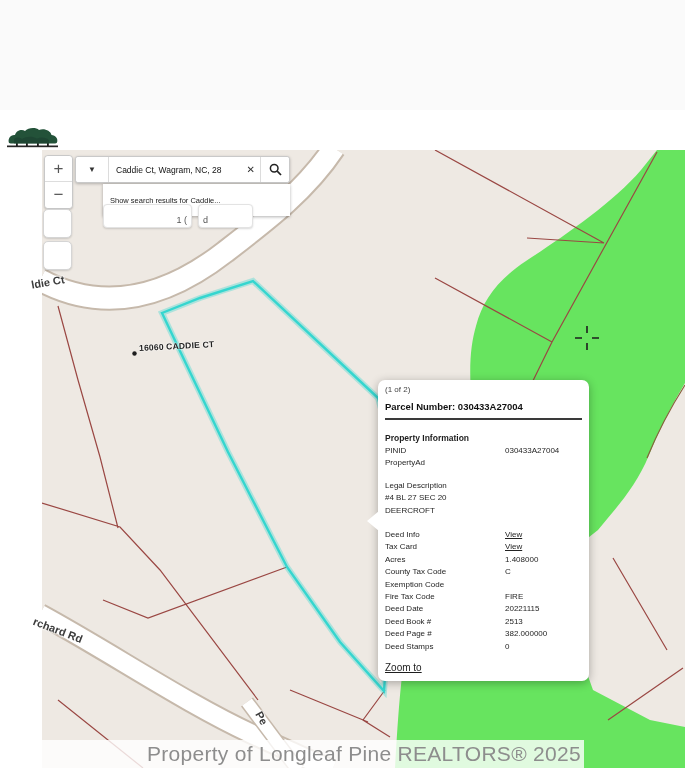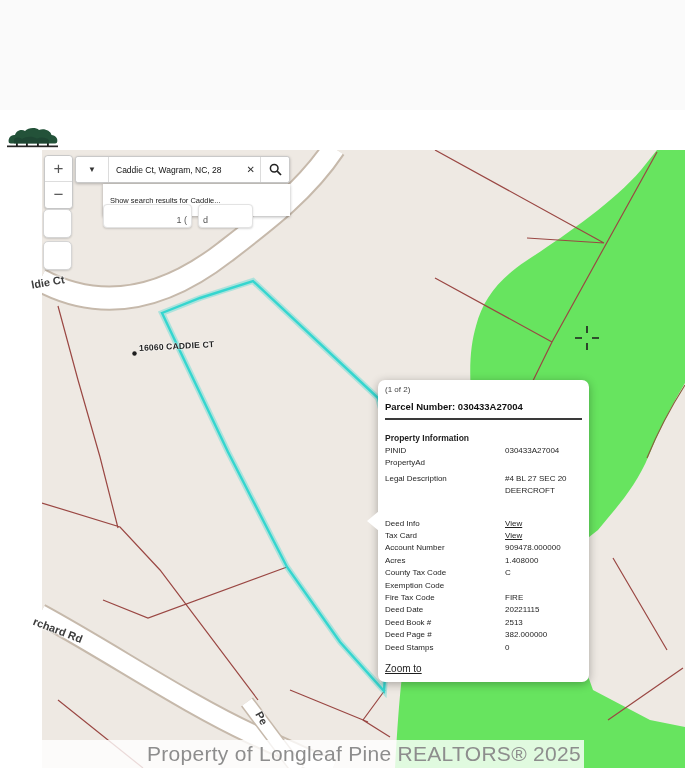--- a/index.html
+++ b/index.html
@@ -62,22 +62,22 @@
     box-shadow:0 2px 10px rgba(0,0,0,.3);padding:5px 7px 6px 7px;box-sizing:border-box;color:#1e1e1e;}
   .popup-tail{position:absolute;left:-11px;top:131px;width:0;height:0;
     border-top:10px solid transparent;border-bottom:10px solid transparent;border-right:12px solid #fff;}
   .pg{font-size:8px;color:#444;margin-bottom:7px;}
   .popup-title{font-size:9.5px;font-weight:700;color:#111;margin-bottom:6px;}
   .divider{border-top:2px solid #3a3a3a;margin-bottom:13px;}
   .section{font-size:8.5px;font-weight:700;margin-bottom:2px;}
   .row{display:flex;font-size:8px;line-height:12.4px;}
   .row .lbl{width:120px;flex:none;}
   .row .val{flex:1;white-space:pre-line;}
-  .mt3{margin-top:3px;}
-  .mt2{margin-top:20px;}
+  .mt3{margin-top:10px;flex-direction:column;}
+  .mt2{margin-top:12px;}
   .link{text-decoration:underline;color:#222;cursor:pointer;}
   .zoomto{font-size:10px;margin-top:9px;text-decoration:underline;cursor:pointer;display:inline-block;}
 
   
   .watermark{left:0;top:740px;width:584px;height:28px;background:rgba(255,255,255,.8);
     display:flex;align-items:center;justify-content:flex-end;}
   .watermark span{font-size:21px;color:#8d8d8d;padding-right:3px;white-space:nowrap;letter-spacing:.3px;}
 </style>
 </head>
 <body>
@@ -207,24 +207,20 @@
   </div>
   <div class="row mt2">
     <span class="lbl">Deed Info</span>
     <span class="val link">View</span>
   </div>
   <div class="row">
     <span class="lbl">Tax Card</span>
     <span class="val link">View</span>
   </div>
   <div class="row">
-    <span class="lbl">Account Number</span>
-    <span class="val">909478.000000</span>
-  </div>
-  <div class="row">
     <span class="lbl">Acres</span>
     <span class="val">1.408000</span>
   </div>
   <div class="row">
     <span class="lbl">County Tax Code</span>
     <span class="val">C</span>
   </div>
   <div class="row">
     <span class="lbl">Exemption Code</span>
     <span class="val"></span>

